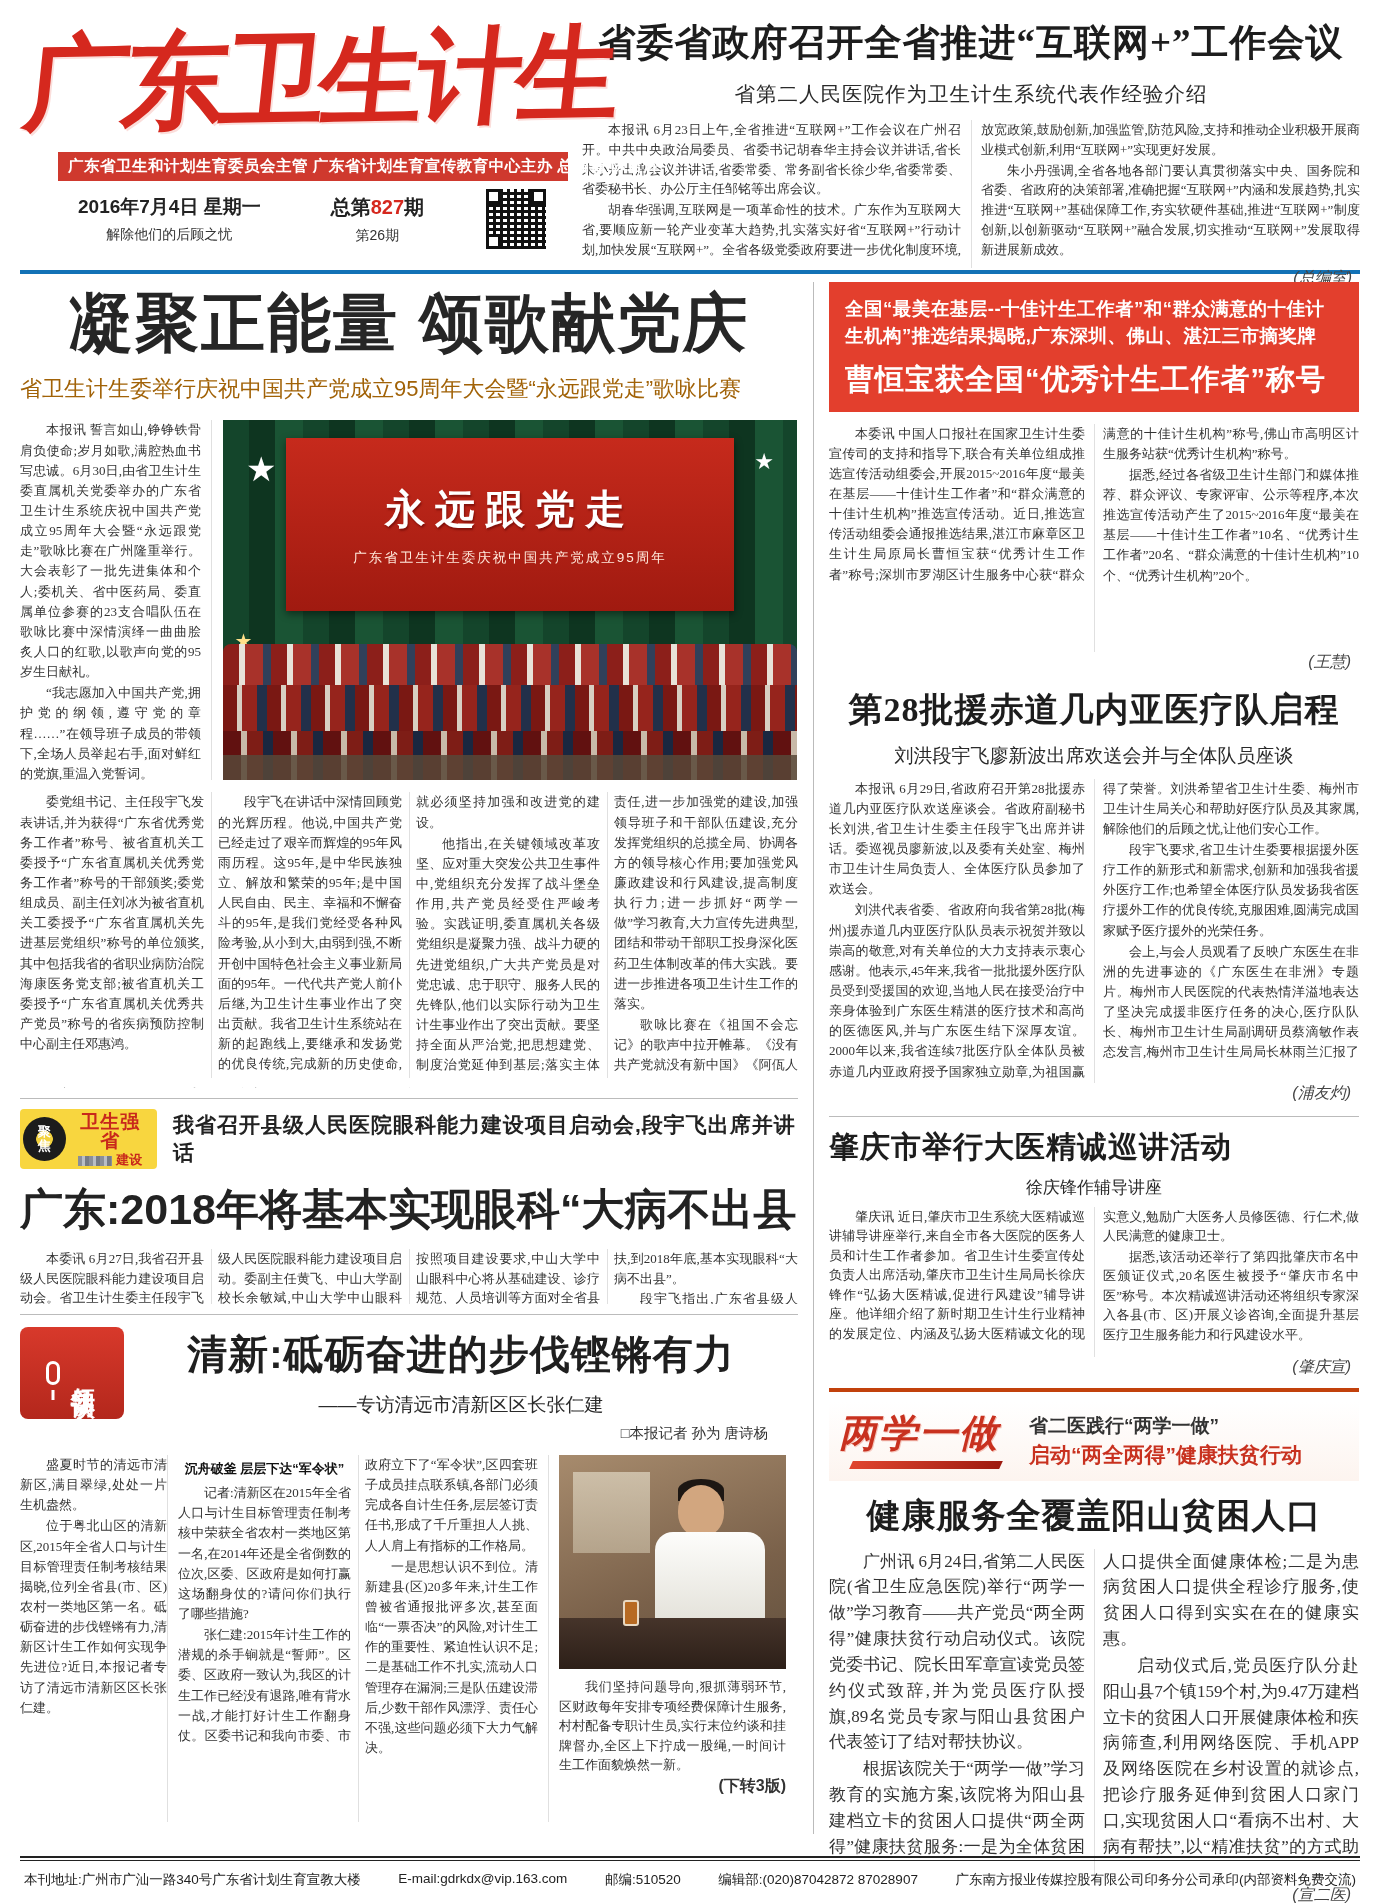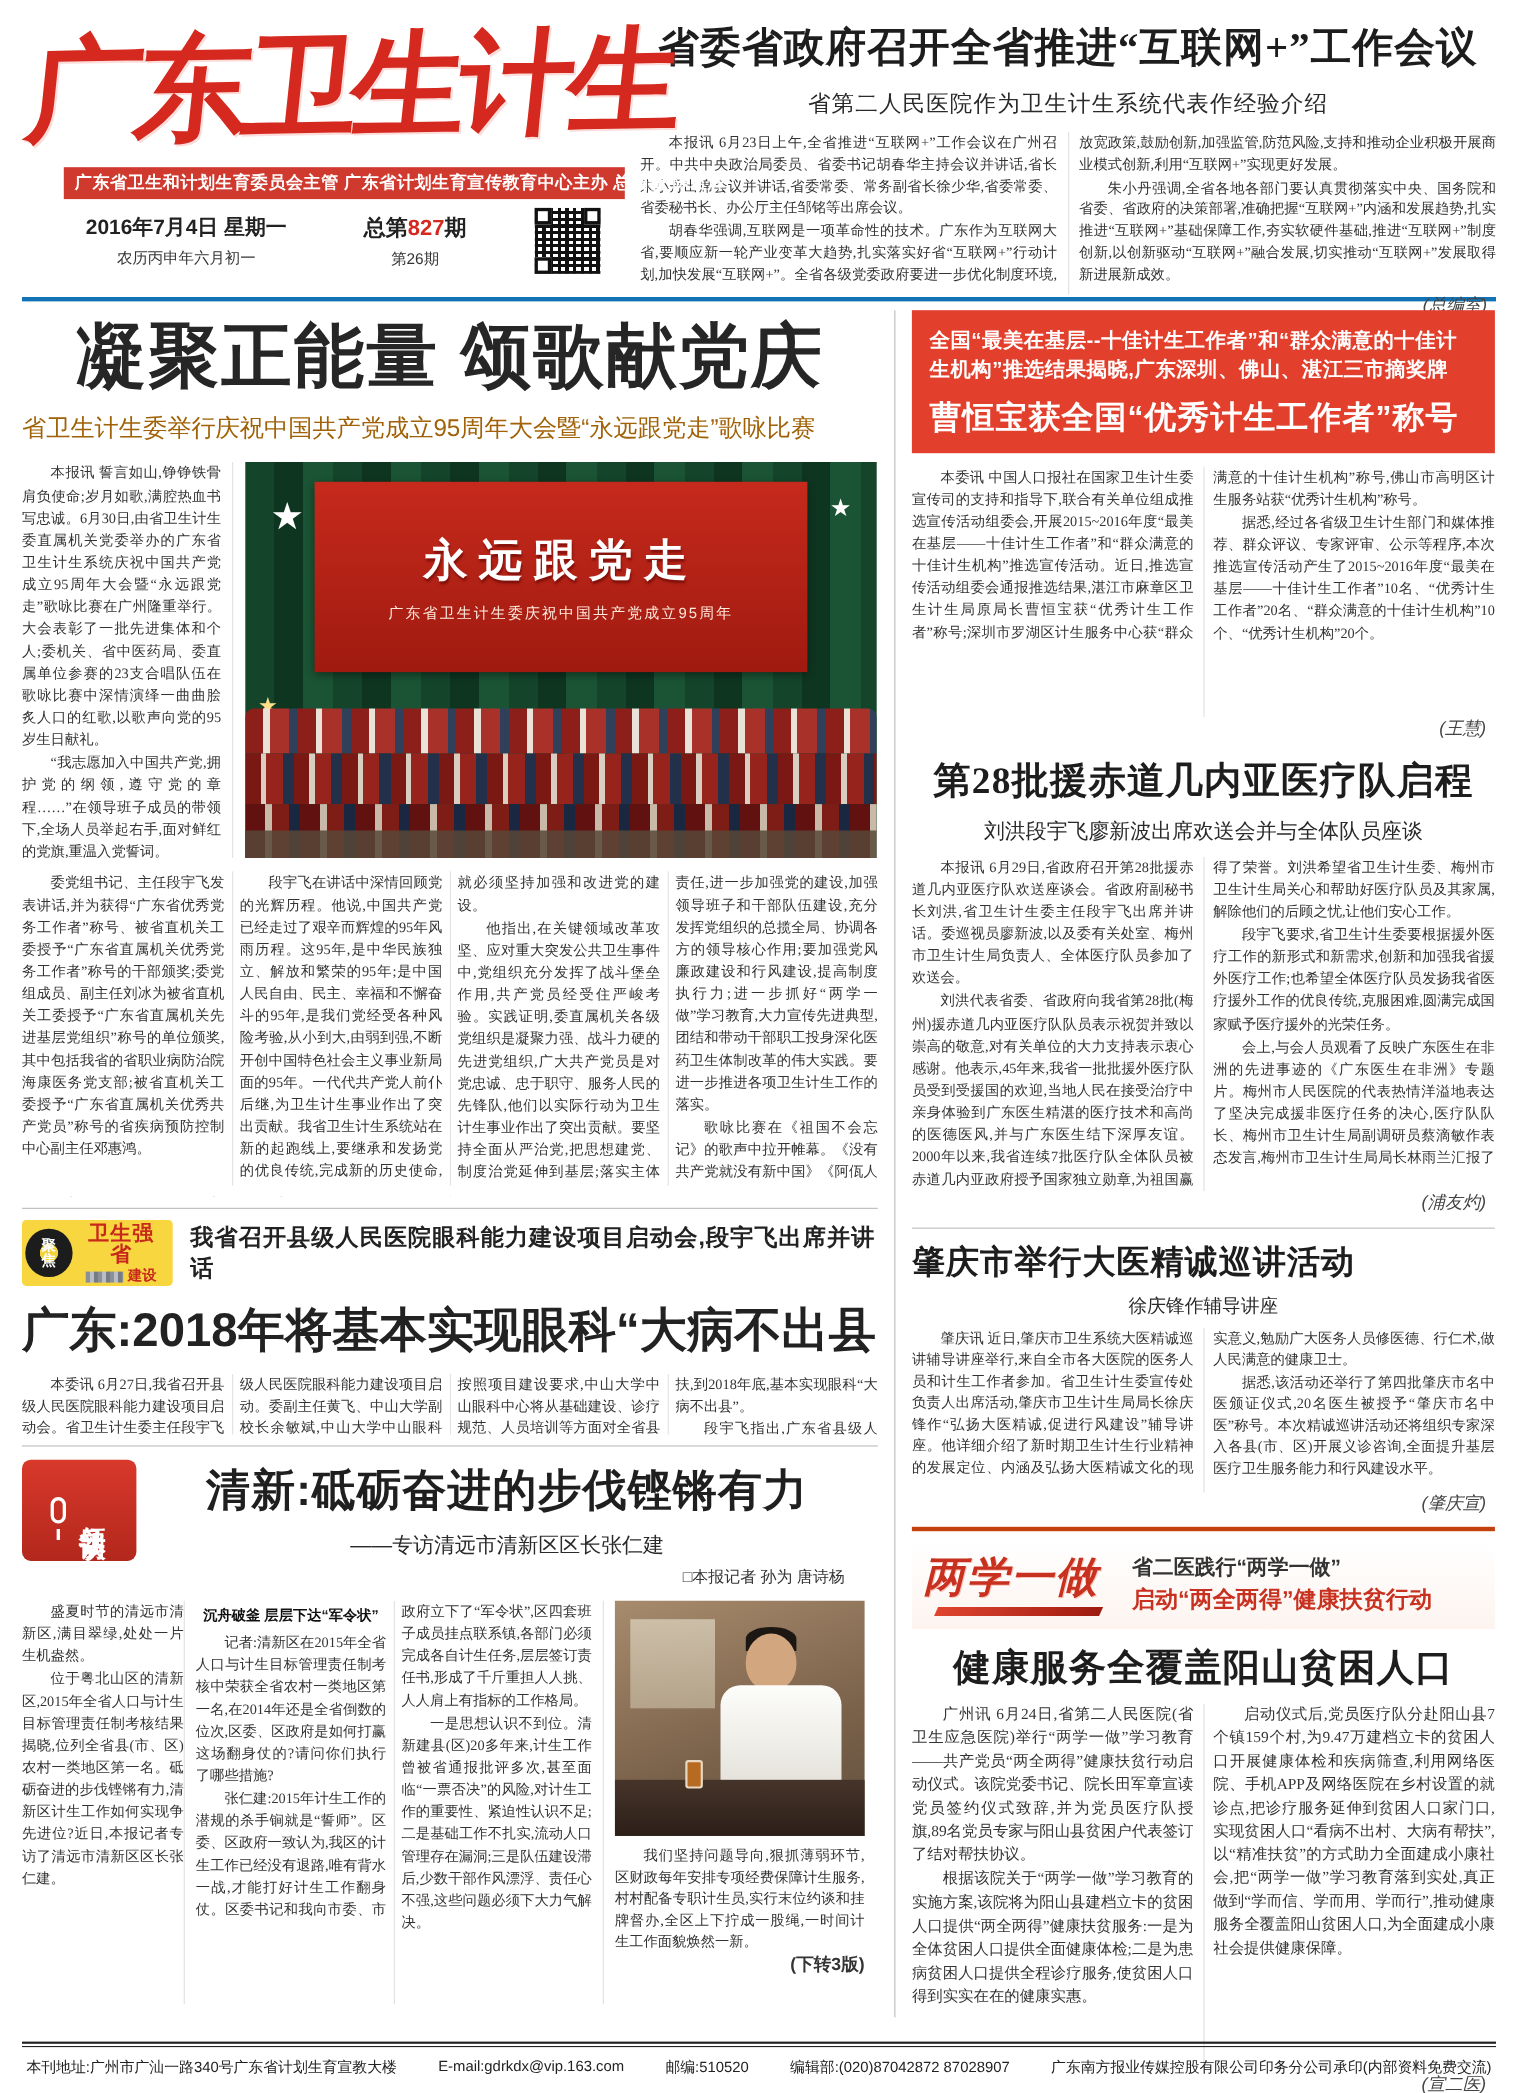--- a/index.html
+++ b/index.html
@@ -173,41 +173,41 @@
   .lx-text { font-size:38px; font-weight:900; font-style:italic; color:#c8311f; letter-spacing:2px;
     text-shadow:1px 1px 0 #f5c4ba; }
   .lx-ribbon { height:8px; width:150px; background:linear-gradient(90deg,#e0452f,#9e1b10);
     transform:skewX(-25deg); margin:2px 0 0 12px; }
   .lx-kicker { margin-left:18px; line-height:1.35; }
   .lx-k1 { font-size:19px; font-weight:bold; color:#333; }
   .lx-k2 { font-size:21px; font-weight:900; color:#c8311f; margin-top:3px; }
   .pv-headline { font-size:34px; font-weight:900; color:#1d1d1d; text-align:center; margin-top:12px;
     letter-spacing:1px; white-space:nowrap; }
   .pv-body { margin-top:10px; height:336px; overflow:hidden; column-count:2; column-gap:18px;
-    column-rule:1px solid #e0e0e0; font-size:14px; line-height:1.52; text-align:justify;
+    column-rule:1px solid #e0e0e0; font-size:17px; line-height:1.52; text-align:justify;
     font-family:"Liberation Serif", serif; }
 
   
   .footer { position:absolute; left:20px; right:20px; bottom:14px; border-top:2px solid #222; padding-top:2px; }
   .footer-inner { border-top:1px solid #222; display:flex; justify-content:space-between;
     padding:10px 4px 0 4px; font-size:13.5px; color:#222; white-space:nowrap; }
 </style>
 </head>
 <body>
 
 <div class="page">
 
   <div class="header">
     <div class="header-left">
       <div class="masthead-title">广东卫生计生</div>
       <div class="publisher-bar">广东省卫生和计划生育委员会主管  广东省计划生育宣传教育中心主办  总编辑:陈君辉</div>
       <div class="date-row">
         <div class="date-block">
           <div class="date-line1">2016年7月4日 星期一</div>
-          <div class="date-line2">农历丙申年六月初一</div>
+          <div class="date-line2">解除他们的后顾之忧</div>
         </div>
         <div class="issue-block">
           <div class="issue-line1"><span>总第</span><span class="red">827</span><span>期</span></div>
           <div class="issue-line2">第26期</div>
         </div>
         <div class="qr">
             <i></i>
             <i></i>
             <i></i>
           </div>

